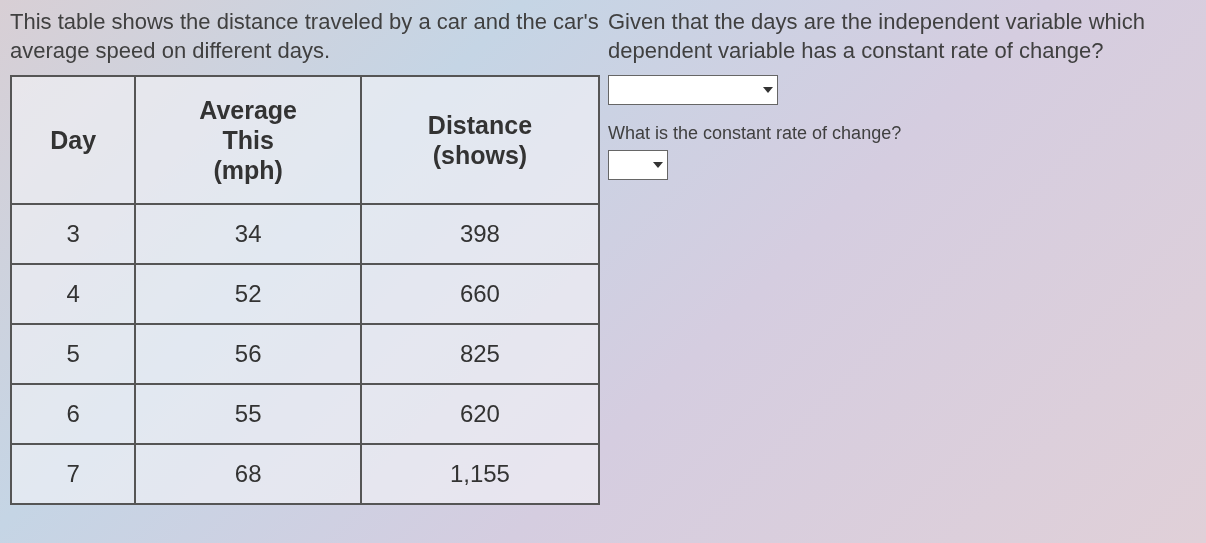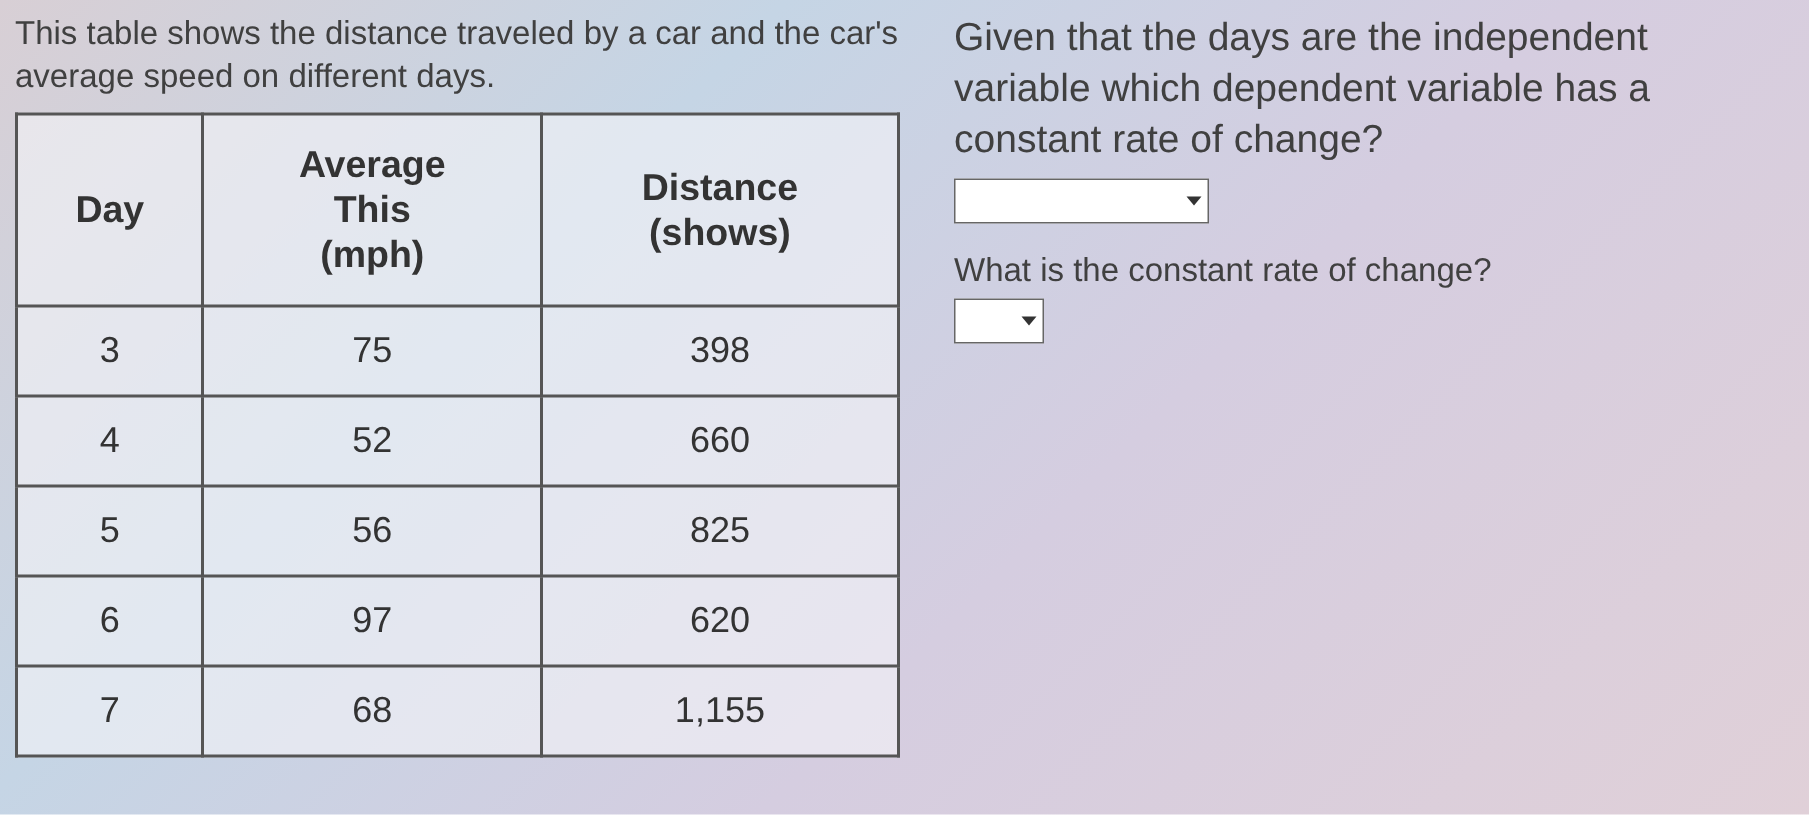--- a/index.html
+++ b/index.html
@@ -11,36 +11,36 @@
       font-family: Arial, sans-serif;
       background: linear-gradient(135deg, #d8cfd5 0%, #c5d5e5 30%, #d5cde0 60%, #e0d0d8 100%);
       width: 1206px;
       height: 543px;
       padding: 8px 10px;
       color: #2a2a2a;
       position: relative;
     }
     .container {
       display: flex;
-      gap: 36px;
+      gap: 8px;
     }
     .left-column {
       flex: 0 0 590px;
     }
     .right-column {
       flex: 1;
     }
     .intro-text {
       font-size: 22px;
       line-height: 1.3;
       margin-bottom: 10px;
       color: #404040;
     }
     .question-text {
-      font-size: 26px;
+      font-size: 22px;
       line-height: 1.3;
       color: #404040;
       margin-bottom: 4px;
     }
     table {
       border-collapse: collapse;
       width: 100%;
       background: rgba(245,245,248,0.6);
     }
     th, td {
@@ -81,21 +81,21 @@
       right: 4px;
       top: 50%;
       transform: translateY(-50%);
       width: 0;
       height: 0;
       border-left: 5px solid transparent;
       border-right: 5px solid transparent;
       border-top: 6px solid #333;
     }
     .sub-question {
-      font-size: 22px;
+      font-size: 18px;
       color: #404040;
       margin-top: 8px;
     }
   </style>
 </head>
 <body>
 
 <div class="container">
   <div class="left-column">
     <p class="intro-text">This table shows the distance traveled by a car and the car's average speed on different days.</p>
@@ -110,36 +110,36 @@
           </th>
           <th>
             <div>Distance</div>
             <div>(shows)</div>
           </th>
         </tr>
       </thead>
       <tbody>
         <tr>
           <td>3</td>
-          <td>75</td>
+          <td>34</td>
           <td>398</td>
         </tr>
         <tr>
           <td>4</td>
           <td>52</td>
           <td>660</td>
         </tr>
         <tr>
           <td>5</td>
           <td>56</td>
           <td>825</td>
         </tr>
         <tr>
           <td>6</td>
-          <td>97</td>
+          <td>55</td>
           <td>620</td>
         </tr>
         <tr>
           <td>7</td>
           <td>68</td>
           <td>1,155</td>
         </tr>
       </tbody>
     </table>
   </div>

